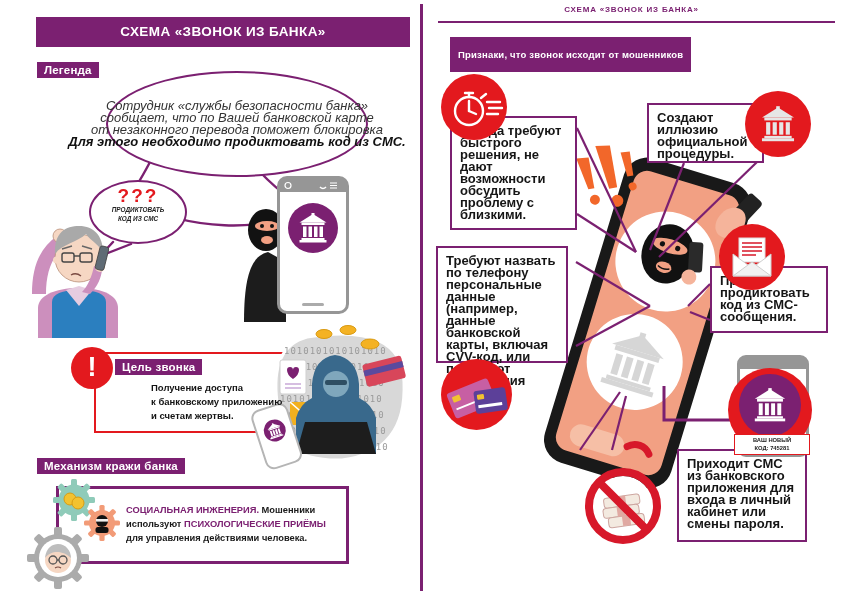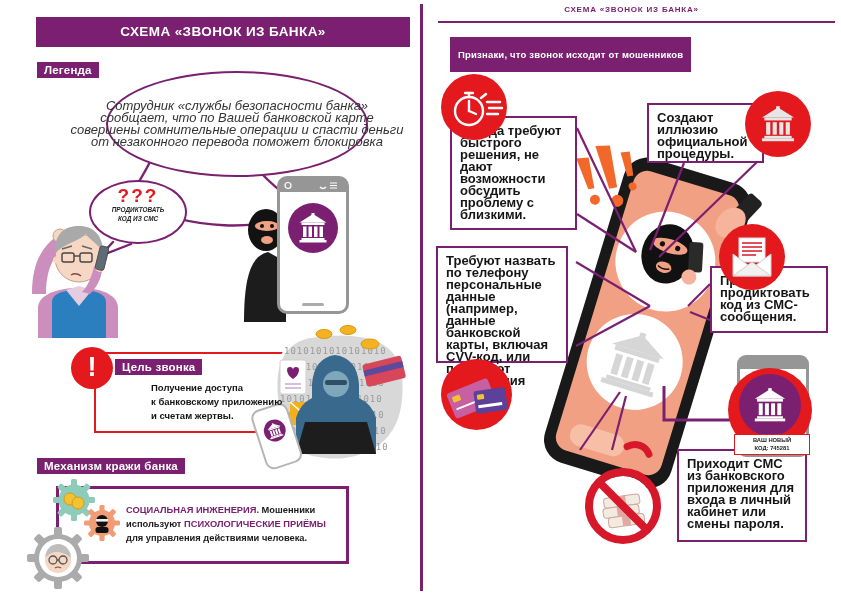--- a/index.html
+++ b/index.html
@@ -90,22 +90,22 @@
       <path d="M128,201 C195,232 255,231 317,212"></path>
       <path d="M259,171 C283,196 300,206 317,212"></path>
       <path d="M113,242 L100,256"></path>
       <path d="M131,244 L100,256"></path>
     </g>
   </svg>
 
   <div class="bubble-main">
     <div class="bl">Сотрудник «службы безопасности банка»</div>
     <div class="bl">сообщает, что по Вашей банковской карте</div>
-    <div class="bl">совершены сомнительные операции и спасти деньги</div>
     <div class="bl">от незаконного перевода поможет блокировка</div>
+    <div class="bl bold">Для этого необходимо продиктовать код из СМС.</div>
   </div>
 
   <div class="q-bubble">
     <div class="q-marks">???</div>
     <div class="q-cap">ПРОДИКТОВАТЬ</div>
     <div class="q-cap">КОД ИЗ СМС</div>
   </div>
 
   <svg class="abs nooverflow" style="left:2px;top:196px;z-index:1" width="145" height="142" viewBox="0 0 145 142">
     <path d="M30,98 C30,70 38,52 55,40 L64,48 C50,60 44,76 44,98 Z" fill="#CC8FBD"></path>

